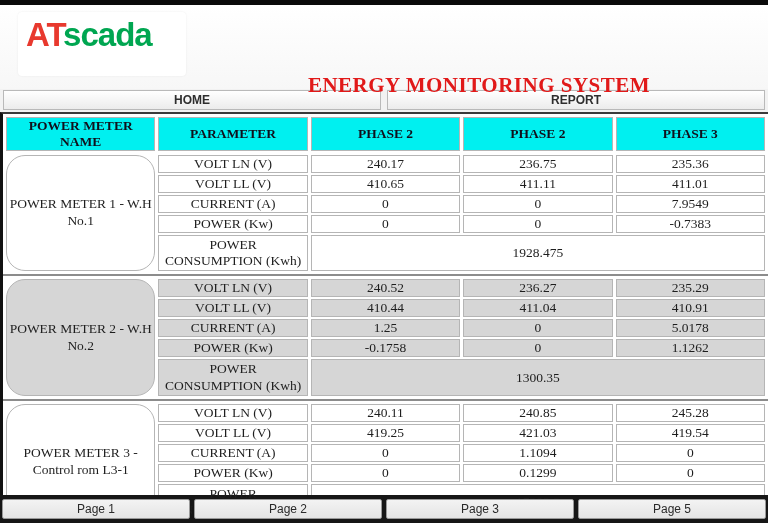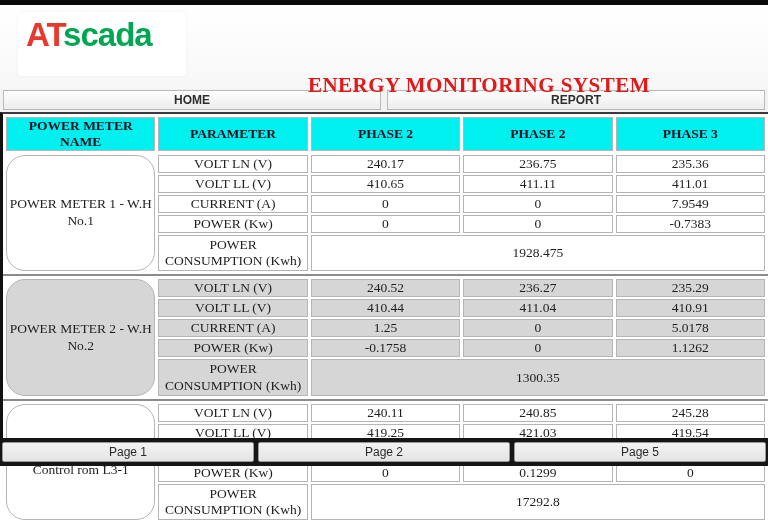--- a/index.html
+++ b/index.html
@@ -56,21 +56,21 @@
     background: linear-gradient(#ffffff, #ececec);
     border: 1px solid #b9b9b9;
     font-family: "Liberation Sans", sans-serif;
     font-size: 12px; font-weight: bold; color: #2e2e2e;
     display: flex; align-items: center; justify-content: center;
     cursor: pointer;
   }
   .nav-btn.muted { color: #8a8a8a; font-weight: normal; }
   
   .table-wrap {
-    height: 326px;
+    height: 383px;
     border-top: 2px solid #3a3a3a;
     border-left: 3px solid #111111;
     background: #ffffff;
     padding-top: 1px;
   }
   table { width: 100%; table-layout: fixed; border-collapse: separate; border-spacing: 3px 2px; }
   col { width: 20%; }
   td, th {
     border: 1px solid #b5b5b5;
     text-align: center; vertical-align: middle;
@@ -262,14 +262,15 @@
       <td colspan="3">17292.8</td>
     </tr>
   </tbody>
     </table>
 
 </div>
 
 <div class="pagination">
   <div class="page-btn">Page 1</div>
   <div class="page-btn">Page 2</div>
+  <div class="page-btn">Page 3</div>
   <div class="page-btn">Page 5</div>
 </div>
 
 </body></html>

